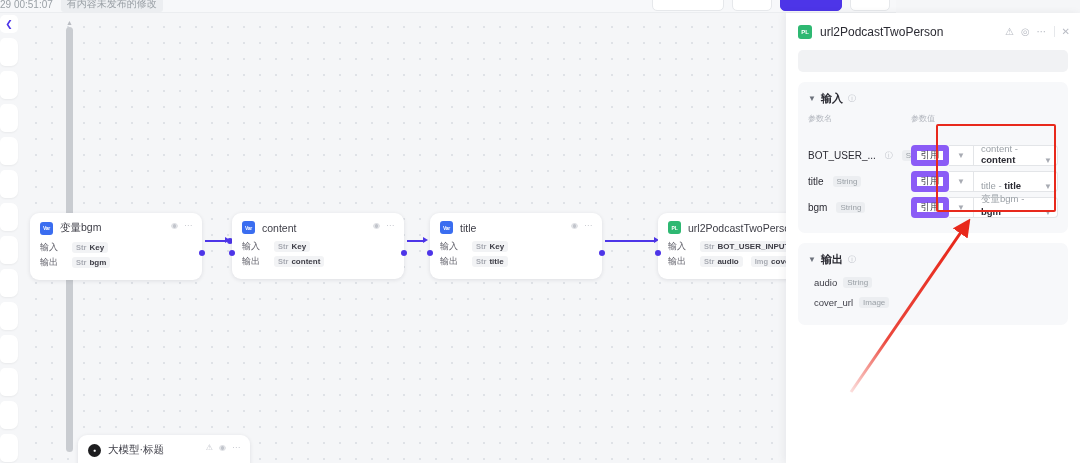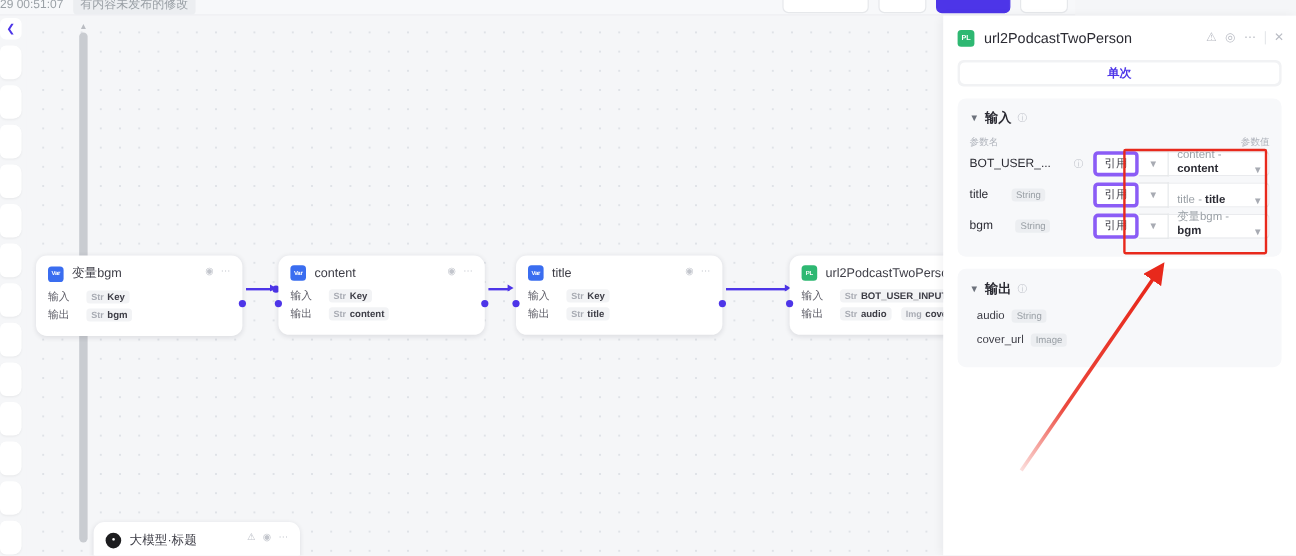--- a/index.html
+++ b/index.html
@@ -162,34 +162,34 @@
     margin: 10px 12px 0 12px; background: #f7f8fa; border-radius: 7px;
     padding: 9px 10px 11px 10px;
   }
   .section-head {
     display: flex; align-items: center; gap: 5px; margin-bottom: 7px;
   }
   .caret { color: #6d727c; font-size: 8px; }
   .section-title { font-size: 11px; color: #2b2b33; font-weight: bold; }
   .info-icon { color: #c2c5cc; font-size: 8px; }
 
-  .col-heads { display: flex; font-size: 8px; color: #b0b4bc; margin-bottom: 1px; justify-content: space-between; }
+  .col-heads { display: flex; font-size: 8px; color: #b0b4bc; margin-bottom: 20px; }
   .col-heads .c1 { width: 103px; }
 
   .param-row { display: flex; align-items: center; height: 22px; margin-bottom: 4px; }
   .param-name {
-    width: 103px; display: flex; align-items: center; gap: 19px;
+    width: 103px; display: flex; align-items: center; gap: 9px;
     font-size: 10px; color: #2b2b33;
   }
   .tag {
     background: #eceef1; color: #9aa0a6; border-radius: 3px;
     padding: 1px 4px; font-size: 8px;
   }
   .sel-ref {
-    width: 38px; height: 21px; background: #fff; border: 3px solid #8b5cf6;
+    width: 38px; height: 21px; background: #fff; border: 6px solid #8b5cf6;
     border-radius: 4px; display: flex; align-items: center; justify-content: center;
     font-size: 9.5px; color: #3d3d46;
   }
   .sel-caret {
     width: 25px; height: 21px; background: #fff; border: 1px solid #e3e5e8;
     border-left: none; display: flex; align-items: center; justify-content: center;
     color: #a8abb3; font-size: 8px;
   }
   .sel-val {
     flex: 1; height: 21px; background: #fff; border: 1px solid #e3e5e8;
@@ -392,21 +392,20 @@
       <span class="panel-head-icons">
         <span>⚠</span>
         <span>◎</span>
         <span>⋯</span>
         <span class="panel-divider"></span>
         <span>✕</span>
       </span>
     </div>
 
     <div class="tabs">
-      <div class="tab active">单次</div>
     </div>
 
     <div class="section">
       <div class="section-head">
         <span class="caret">▼</span>
         <span class="section-title">输入</span>
         <span class="info-icon">ⓘ</span>
       </div>
       <div class="col-heads">
         <span class="c1">参数名</span>

